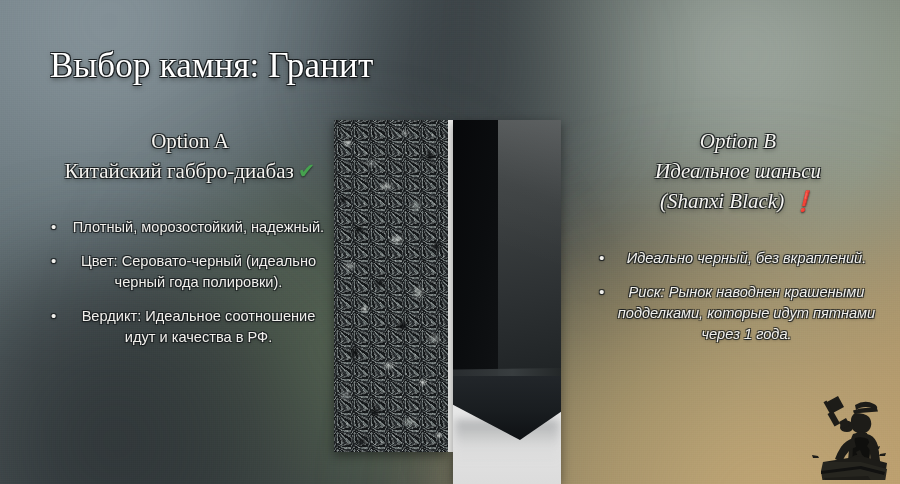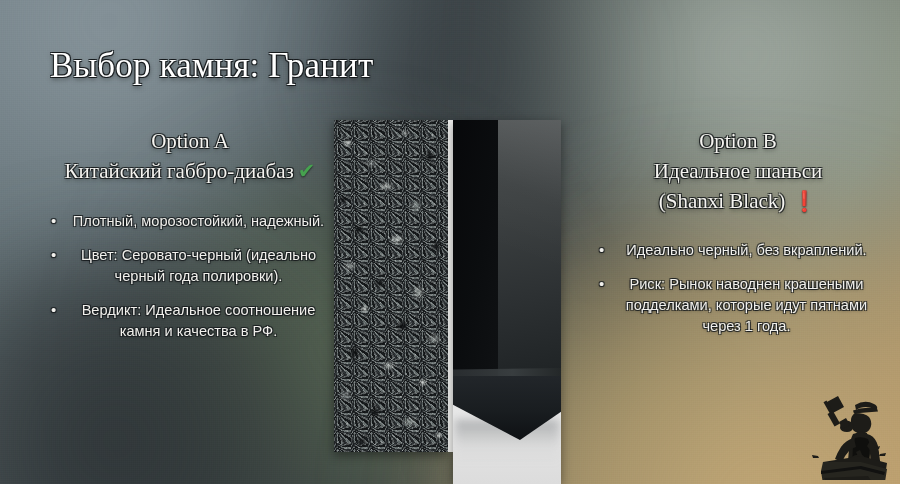--- a/index.html
+++ b/index.html
@@ -106,21 +106,21 @@
     white-space: nowrap;
   }
 
   
   .col {
     position: absolute;
     width: 280px;
     text-align: center;
   }
   .col-left  { left: 50px;  top: 127px; }
-  .col-right { left: 598px; top: 127px; }
+  .col-right { left: 598px; top: 127px; font-style: italic; }
 
   .opt-head {
     font-family: "Liberation Serif", serif;
     font-size: 21px;
     line-height: 1.42;
     color: #f5f4f0;
     text-shadow:
       -1px -1px 0 rgba(22,26,28,.8),
        1px -1px 0 rgba(22,26,28,.8),
       -1px  1px 0 rgba(22,26,28,.8),
@@ -137,21 +137,21 @@
   .opt-head .mark-warn {
     color: #e8505c;
     font-family: "DejaVu Sans", sans-serif;
     font-weight: bold;
     font-size: 20px;
     text-shadow: 0 1px 2px rgba(0,0,0,.6);
     padding-left: 7px;
   }
 
   .bullets {
-    margin-top: 24px;
+    margin-top: 30px;
     list-style: none;
   }
   .bullets li {
     position: relative;
     padding-left: 17px;
     margin-bottom: 13px;
     font-family: "Liberation Sans", sans-serif;
     font-size: 14.6px;
     line-height: 1.44;
     color: #f1f0ec;
@@ -163,21 +163,21 @@
        0 1px 3px rgba(0,0,0,.5);
   }
   .bullets li::before {
     content: "\2022";
     position: absolute;
     left: 1px;
     top: -1px;
     font-size: 15px;
     color: #f1f0ec;
   }
-  .col-right .bullets { margin-top: 24px; }
+  .col-right .bullets { margin-top: 32px; }
 
   
   .photo-wrap {
     position: absolute;
     left: 334px;
     top: 120px;
     width: 227px;
     height: 364px;
   }
 
@@ -331,21 +331,21 @@
   <div class="title">Выбор камня: Гранит</div>
 
   <div class="col col-left">
     <div class="opt-head">
       <span>Option A</span><br>
       <span>Китайский габбро-диабаз</span><span class="mark-ok">✔</span>
     </div>
     <ul class="bullets">
       <li>Плотный, морозостойкий, надежный.</li>
       <li>Цвет: Серовато-черный (идеально черный года полировки).</li>
-      <li>Вердикт: Идеальное соотношение камня и качества в РФ.</li>
+      <li>Вердикт: Идеальное соотношение идут и качества в РФ.</li>
     </ul>
   </div>
 
   <div class="col col-right">
     <div class="opt-head">
       <span>Option B</span><br>
       <span>Идеальное шаньси</span><br>
       <span>(Shanxi Black)</span><span class="mark-warn">❗</span>
     </div>
     <ul class="bullets">

